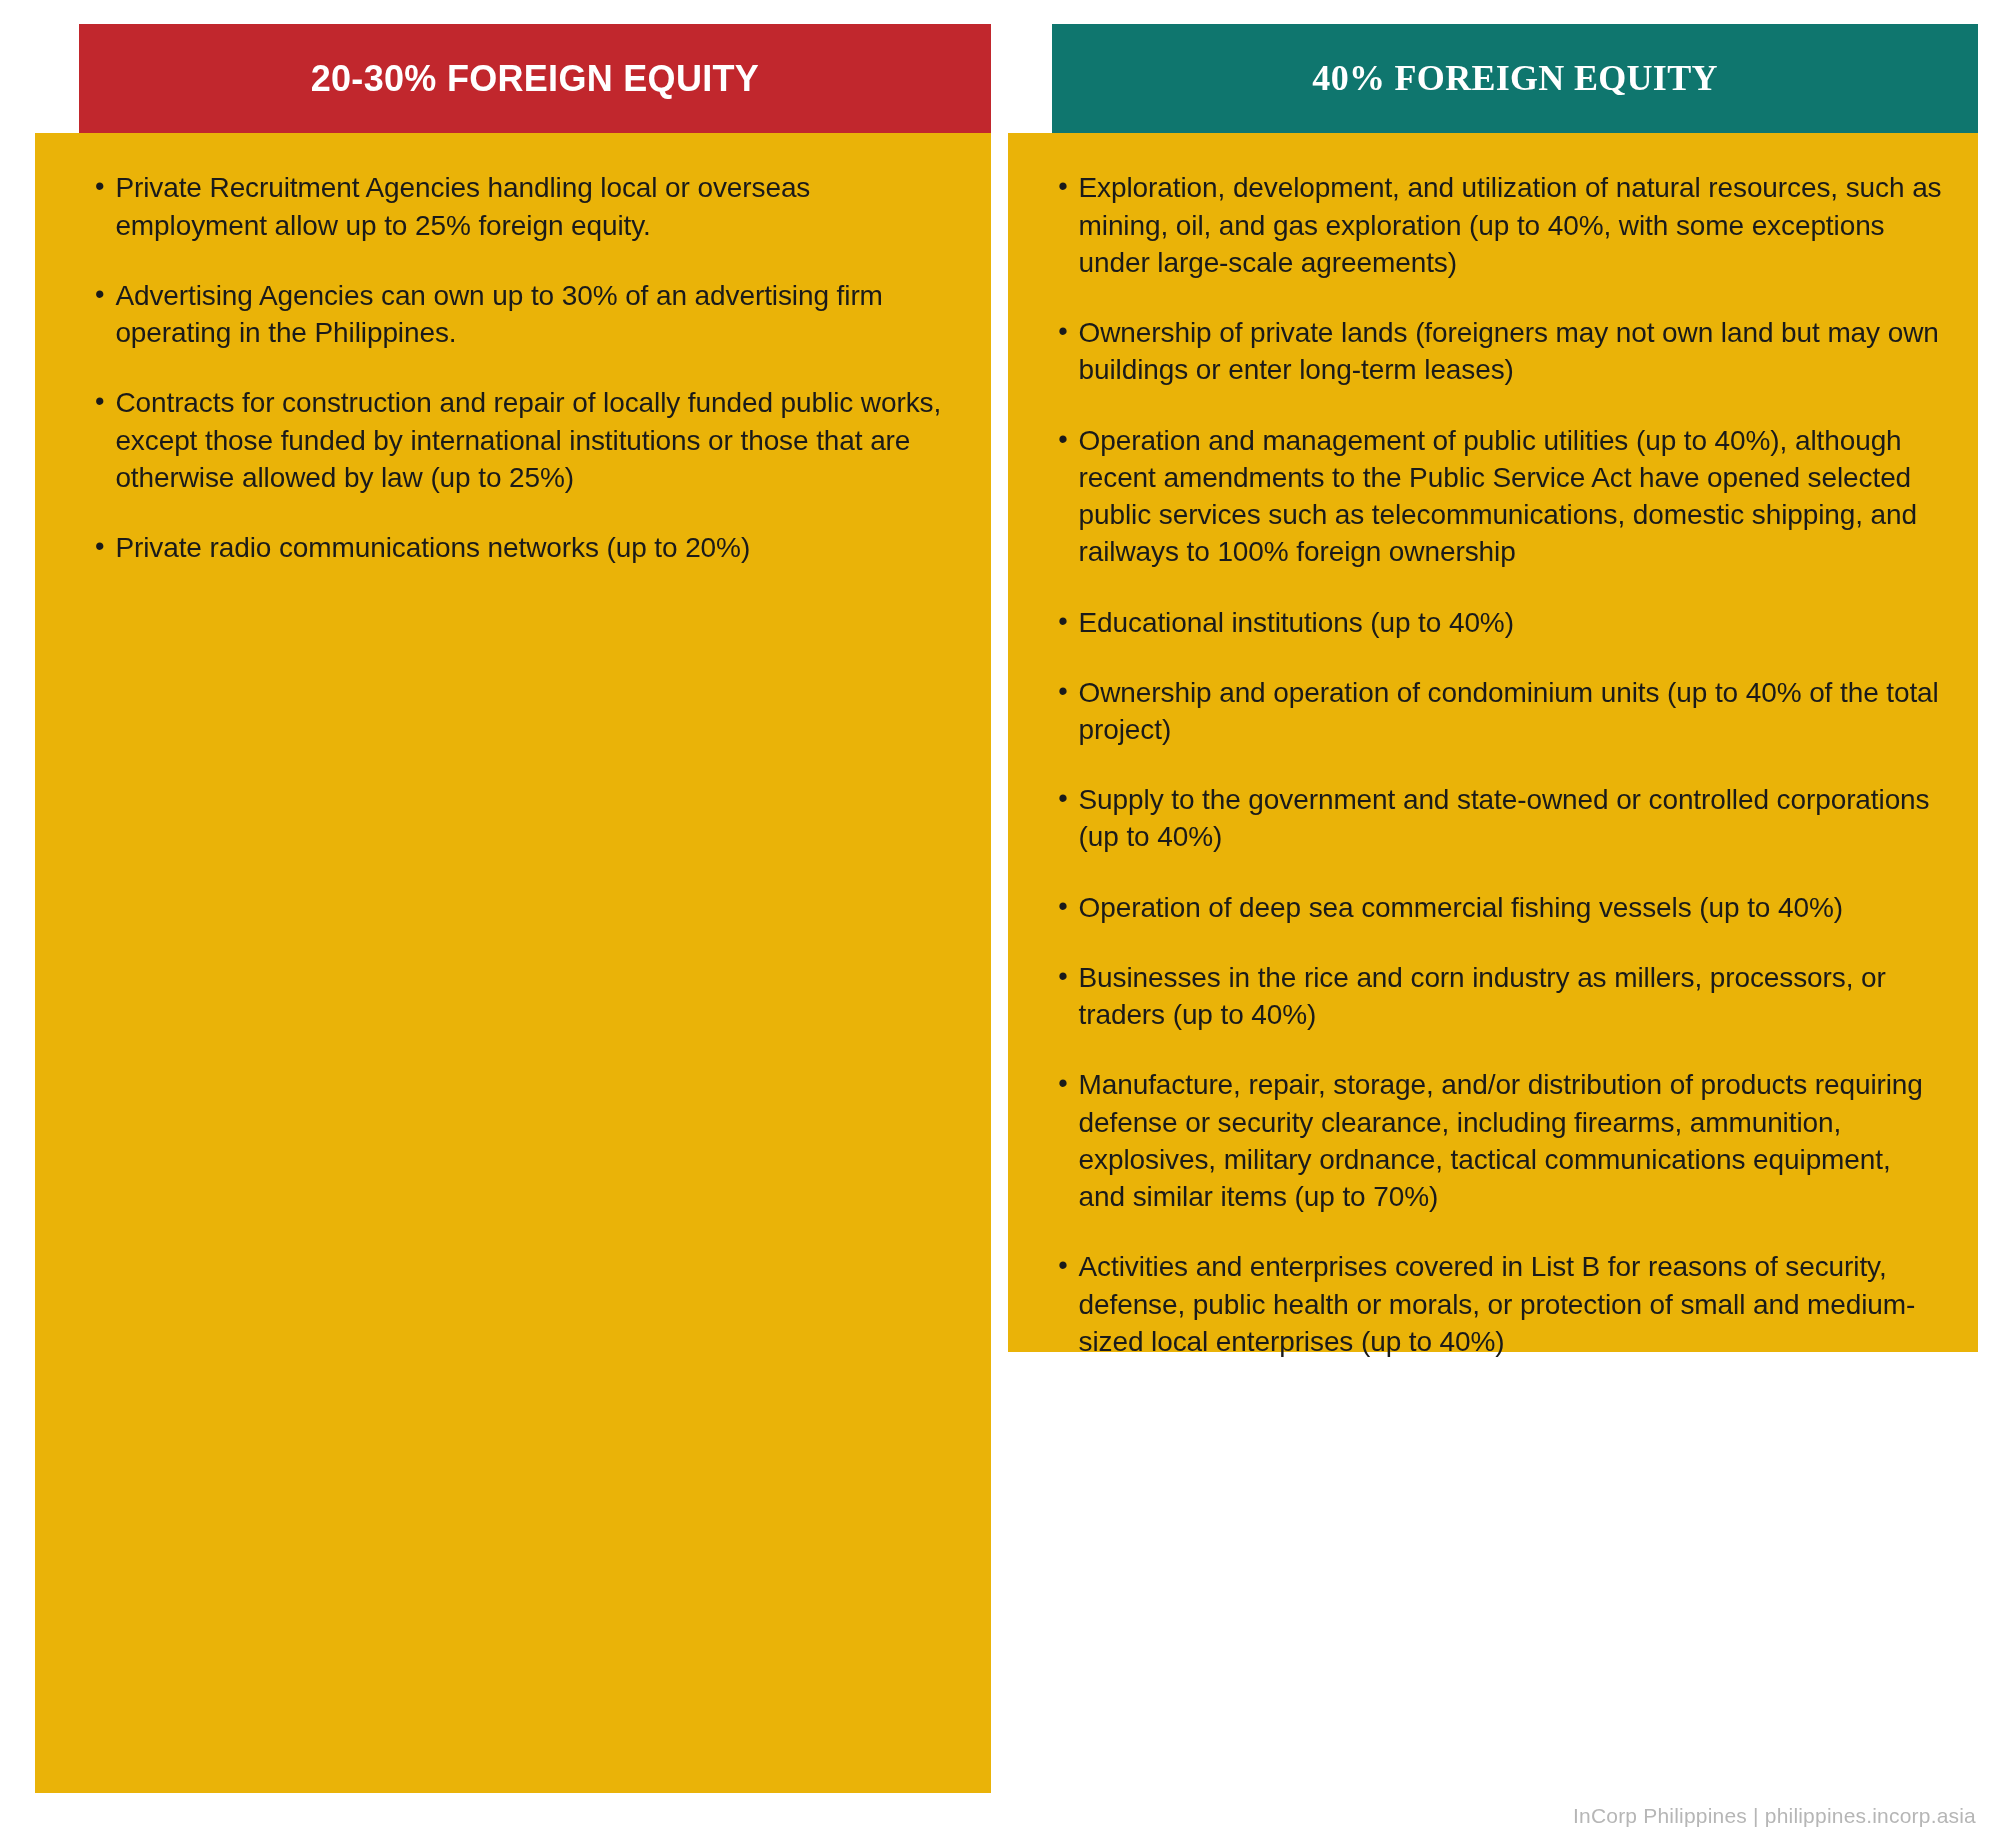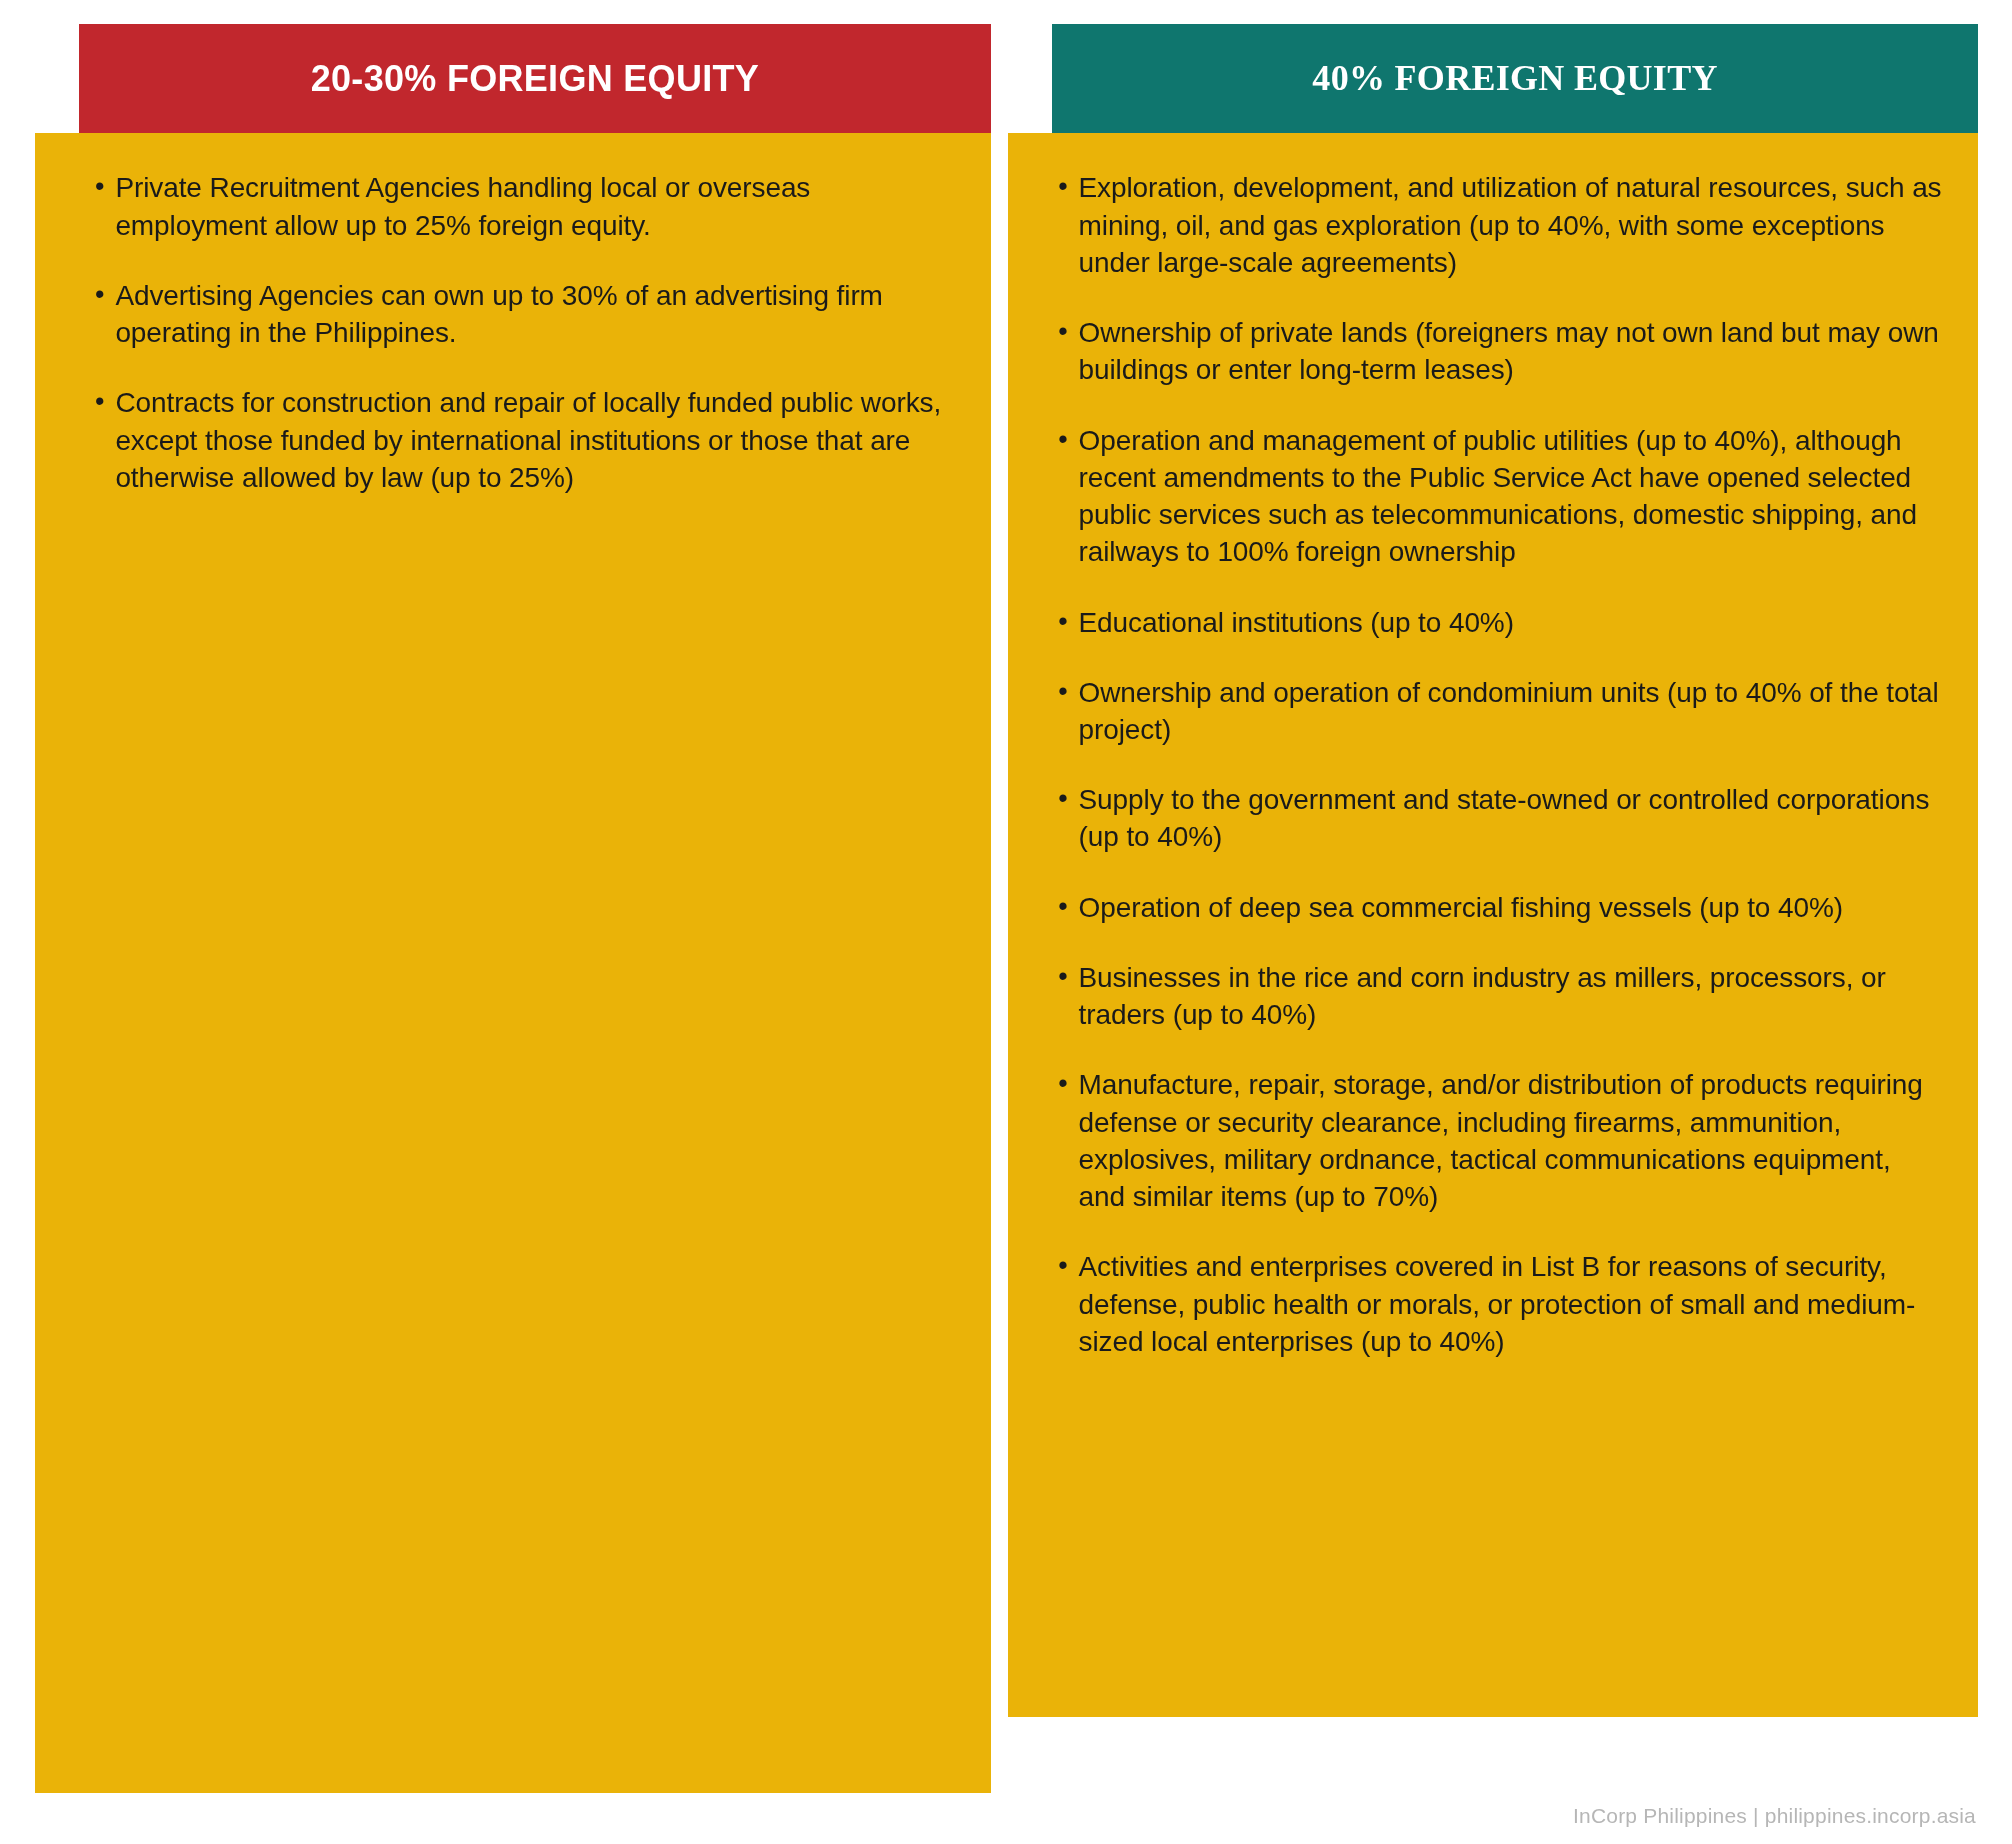--- a/index.html
+++ b/index.html
@@ -60,21 +60,21 @@
 
   .header-red  { background: #C1272D; }
   .header-navy { background: #0f766e; font-family: Liberation Serif, serif; }
 
   .col-body {
     background: #eab308;
     box-sizing: border-box;
     padding: 36px 31px 31px 31px;
   }
   .body-left  { height: 1660px; padding-left: 60px; padding-right: 36px; }
-  .body-right { height: 1584px; padding-left: 50px; padding-right: 36px; }
+  .body-right { height: 1219px; padding-left: 50px; padding-right: 36px; }
 
   ul.bullets {
     list-style: none;
     margin: 0;
     padding: 0;
   }
 
   ul.bullets > li {
     position: relative;
     padding-left: 20.4px;
@@ -116,20 +116,21 @@
 
     <div class="column column-left">
       <div class="col-header header-red">
         <div class="col-header-title">20-30% FOREIGN EQUITY</div>
       </div>
       <div class="col-body body-left">
         <ul class="bullets">
           <li>Private Recruitment Agencies handling local or overseas employment allow up to 25% foreign equity.</li>
           <li>Advertising Agencies can own up to 30% of an advertising firm operating in the Philippines.</li>
           <li>Contracts for construction and repair of locally funded public works, except those funded by international institutions or those that are otherwise allowed by law (up to 25%)</li>
+          <li>Private radio communications networks (up to 20%)</li>
         </ul>
       </div>
     </div>
 
     <div class="column column-right">
       <div class="col-header header-navy">
         <div class="col-header-title">40% FOREIGN EQUITY</div>
       </div>
       <div class="col-body body-right">
         <ul class="bullets">

